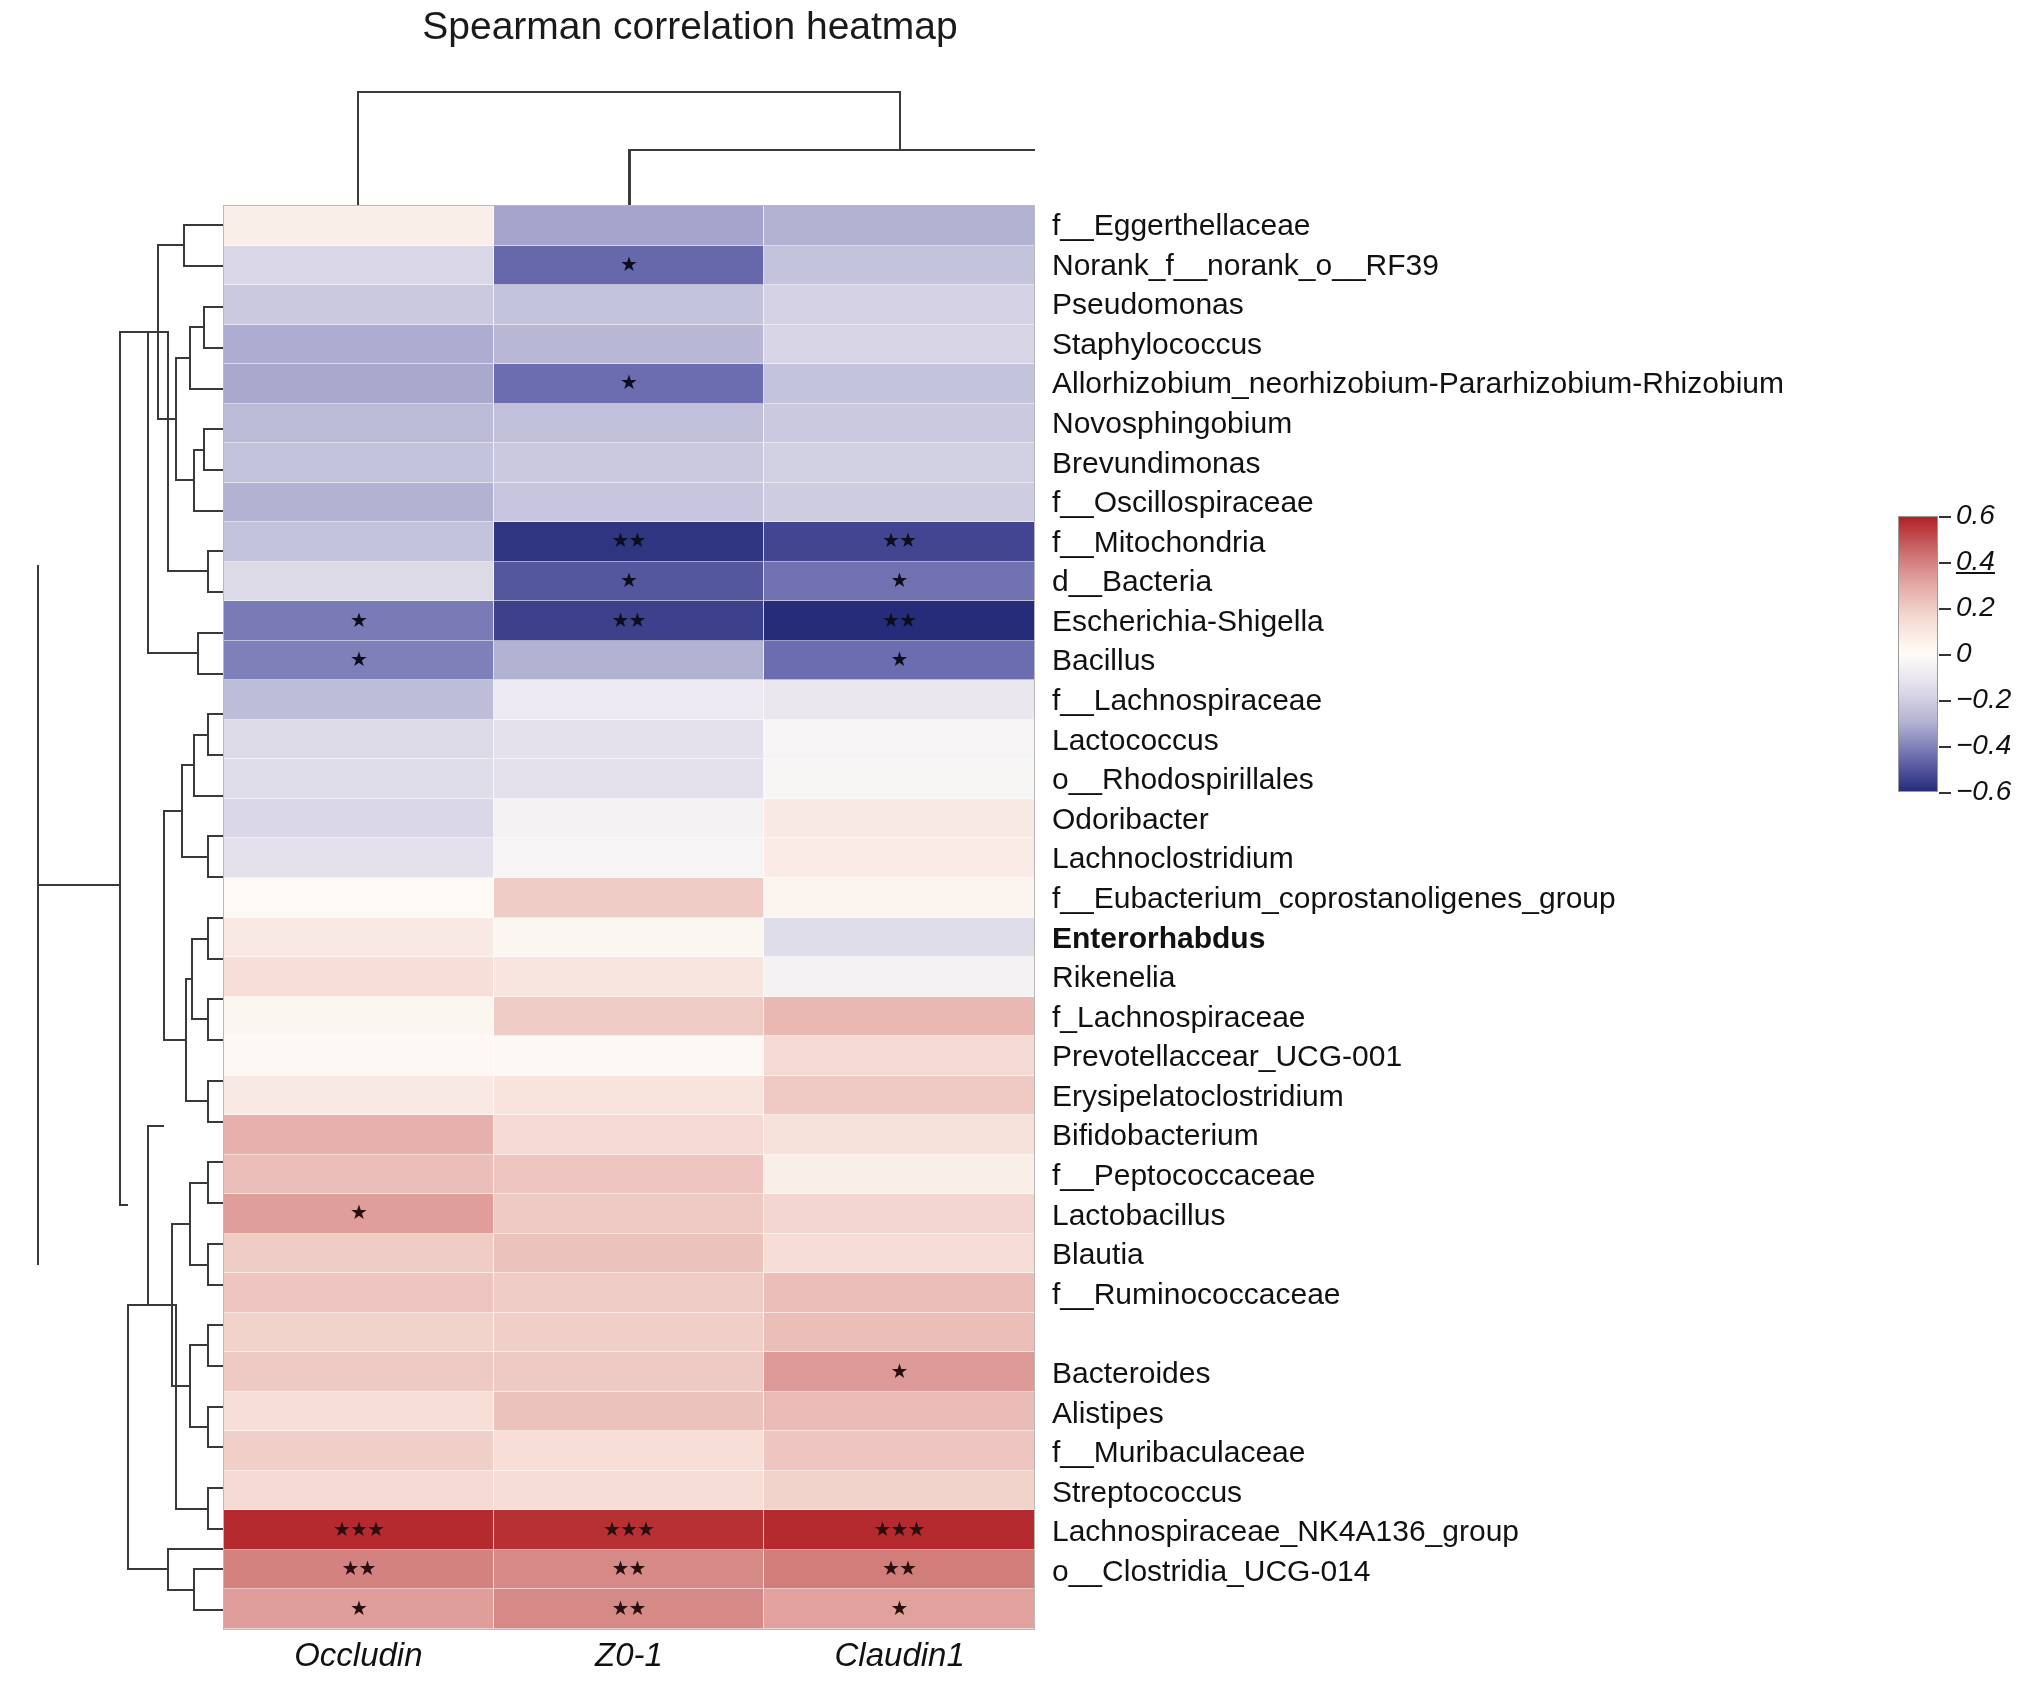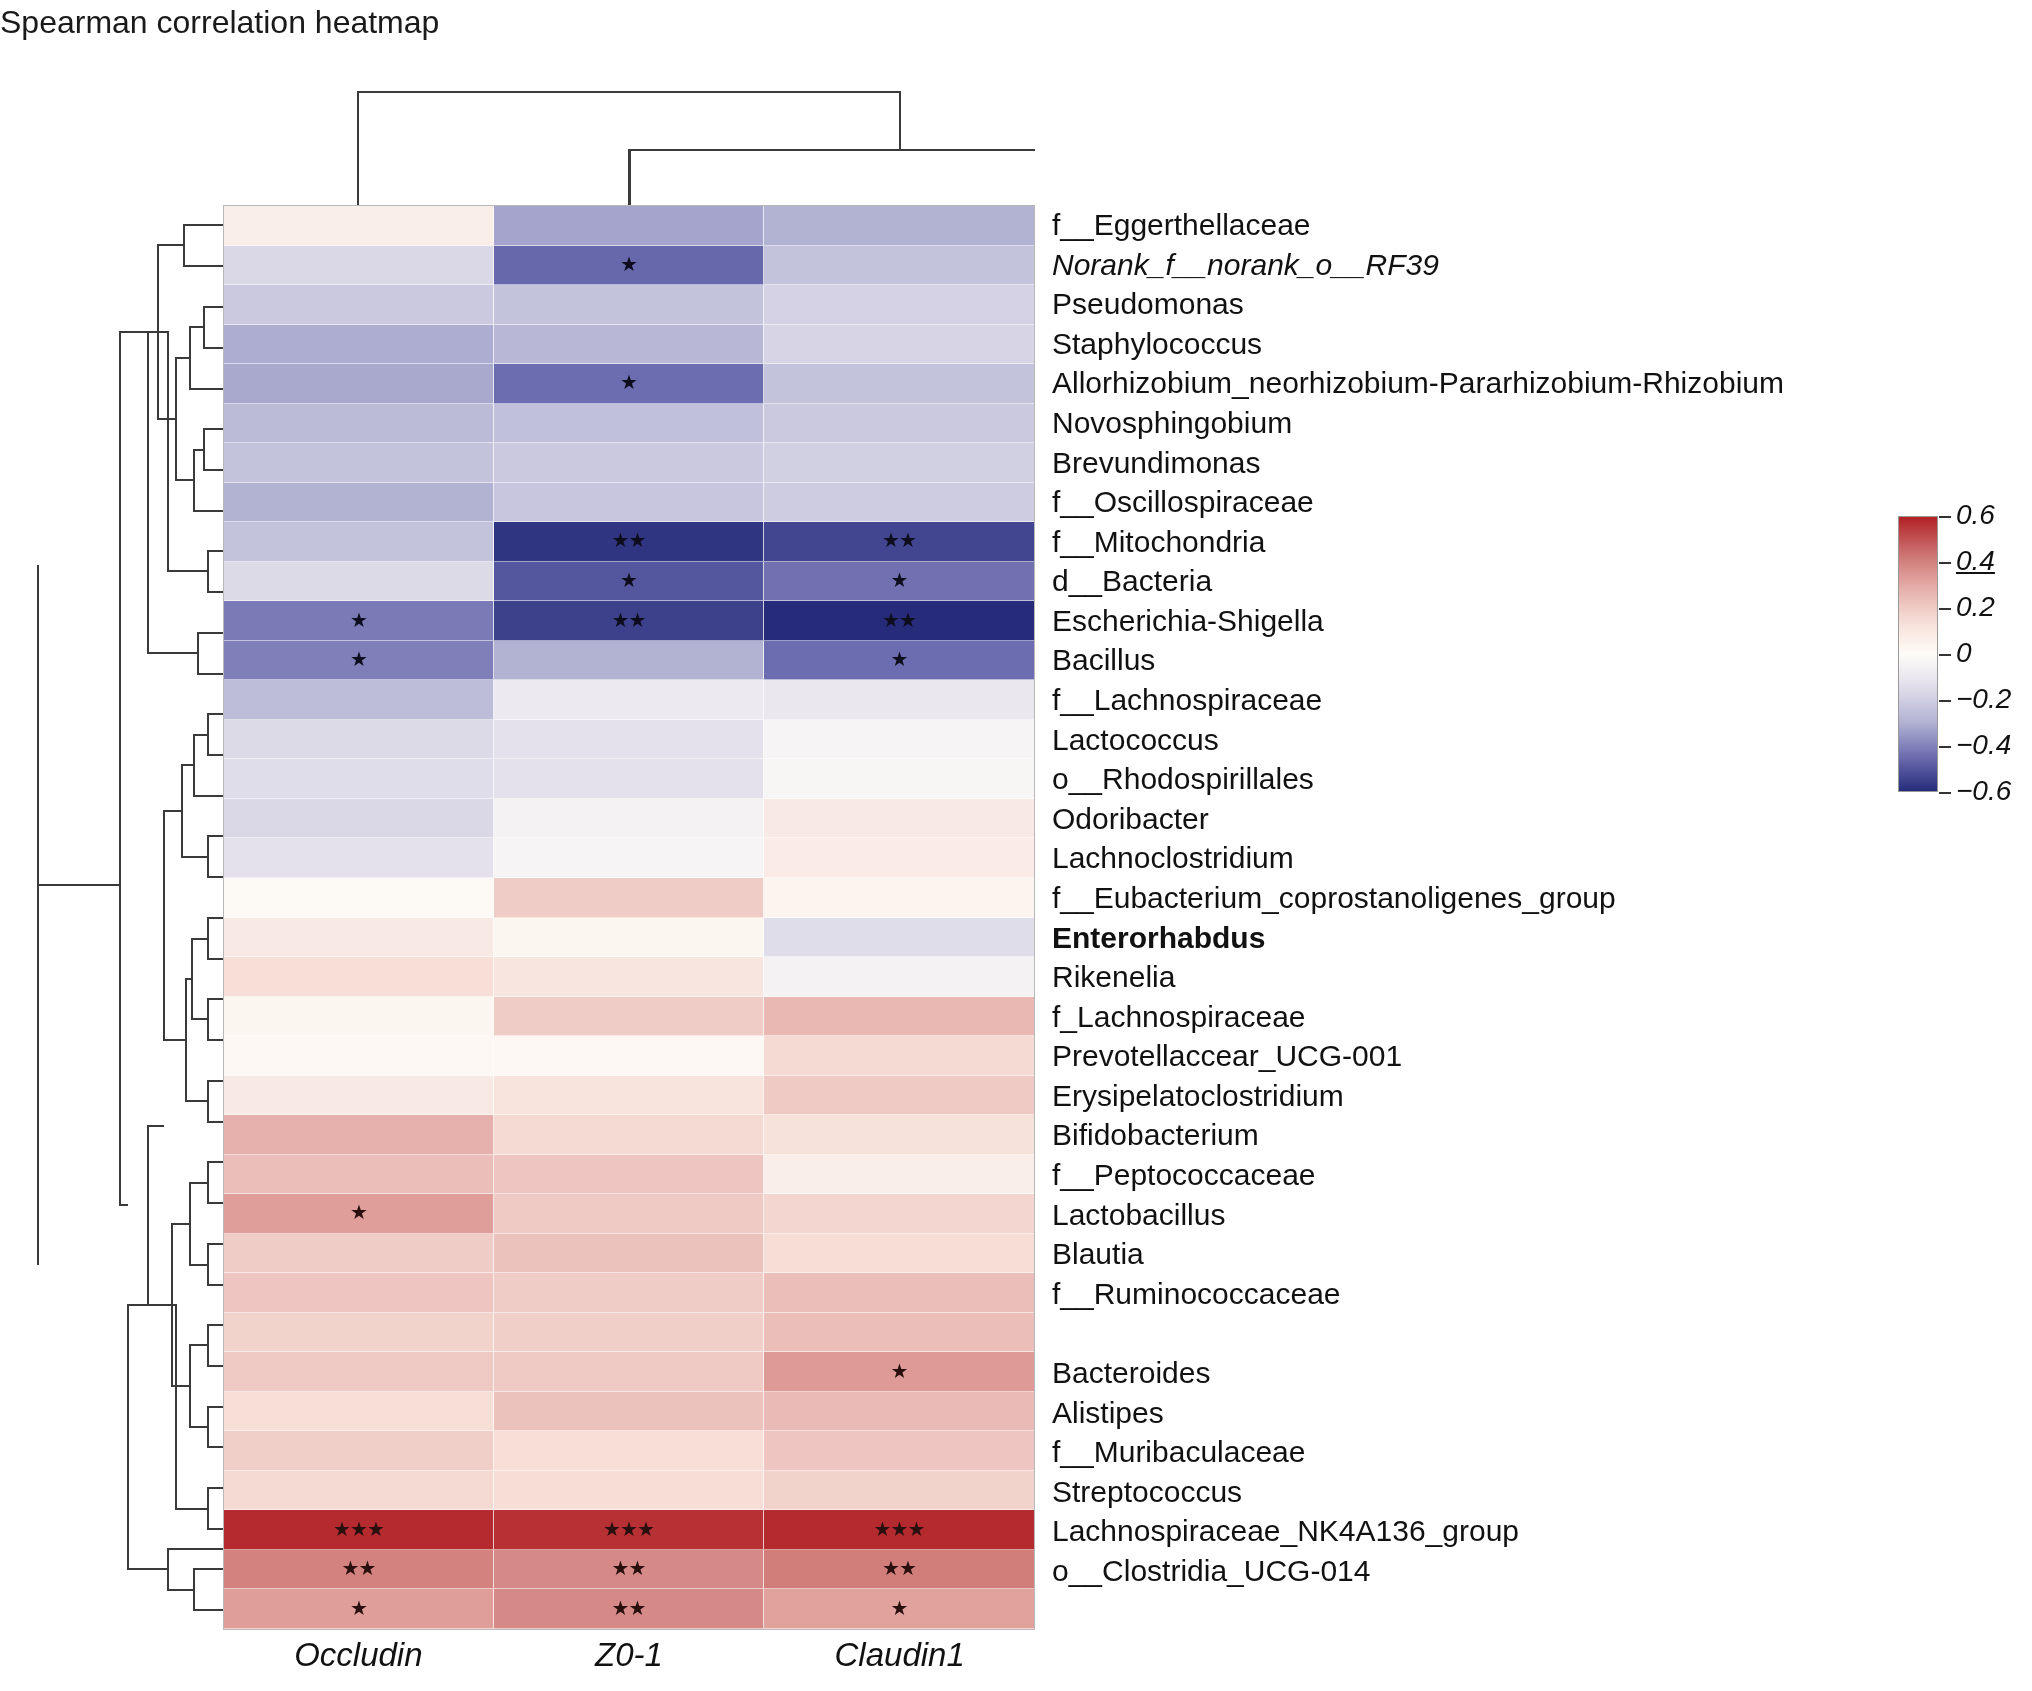--- a/index.html
+++ b/index.html
@@ -1,20 +1,20 @@
 <!DOCTYPE html>
 <html><head>
 <meta charset="utf-8">
 <style>
   html,body{margin:0;padding:0;background:#ffffff;}
   body{width:2032px;height:1691px;position:relative;font-family:"Liberation Sans",sans-serif;overflow:hidden;}
 
   #title{
-    position:absolute;left:0;top:4px;width:1380px;text-align:left;
-    font-size:32px;color:#1a1a1a;font-family:"Liberation Sans",sans-serif;
+    position:absolute;left:0;top:4px;width:1380px;text-align:center;
+    font-size:39px;color:#1a1a1a;font-family:"Liberation Sans",sans-serif;
   }
 
   
   #col-dendro{position:absolute;left:223px;top:42px;width:812px;height:163px;}
   #row-dendro{position:absolute;left:8px;top:205px;width:215px;height:1425px;}
   .dline{stroke:#3a3a3a;stroke-width:2.2;fill:none;shape-rendering:crispEdges;}
 
   
   #heat{
     position:absolute;left:223px;top:205px;width:812px;height:1425px;
@@ -276,21 +276,21 @@
     <div class="cell" style="background: rgb(214, 138, 135);">
       <span class="star lite">★★</span>
     </div>
     <div class="cell" style="background: rgb(225, 162, 158);">
       <span class="star lite">★</span>
     </div>
   </div>
 
 <div id="rowlabels">
     <div class="rowlabel" style="top: 0px; height: 39.5833px; line-height: 39.5833px;">f__Eggerthellaceae</div>
-    <div class="rowlabel" style="top: 39.5833px; height: 39.5833px; line-height: 39.5833px; font-style: italic;">Norank_f__norank_o__RF39</div>
+    <div class="rowlabel" style="top: 39.5833px; height: 39.5833px; line-height: 39.5833px;">Norank_f__norank_o__RF39</div>
     <div class="rowlabel" style="top: 79.1667px; height: 39.5833px; line-height: 39.5833px;">Pseudomonas</div>
     <div class="rowlabel" style="top: 118.75px; height: 39.5833px; line-height: 39.5833px;">Staphylococcus</div>
     <div class="rowlabel" style="top: 158.333px; height: 39.5833px; line-height: 39.5833px;">Allorhizobium_neorhizobium-Pararhizobium-Rhizobium</div>
     <div class="rowlabel" style="top: 197.917px; height: 39.5833px; line-height: 39.5833px;">Novosphingobium</div>
     <div class="rowlabel" style="top: 237.5px; height: 39.5833px; line-height: 39.5833px;">Brevundimonas</div>
     <div class="rowlabel" style="top: 277.083px; height: 39.5833px; line-height: 39.5833px;">f__Oscillospiraceae</div>
     <div class="rowlabel" style="top: 316.667px; height: 39.5833px; line-height: 39.5833px;">f__Mitochondria</div>
     <div class="rowlabel" style="top: 356.25px; height: 39.5833px; line-height: 39.5833px;">d__Bacteria</div>
     <div class="rowlabel" style="top: 395.833px; height: 39.5833px; line-height: 39.5833px;">Escherichia-Shigella</div>
     <div class="rowlabel" style="top: 435.417px; height: 39.5833px; line-height: 39.5833px;">Bacillus</div>

